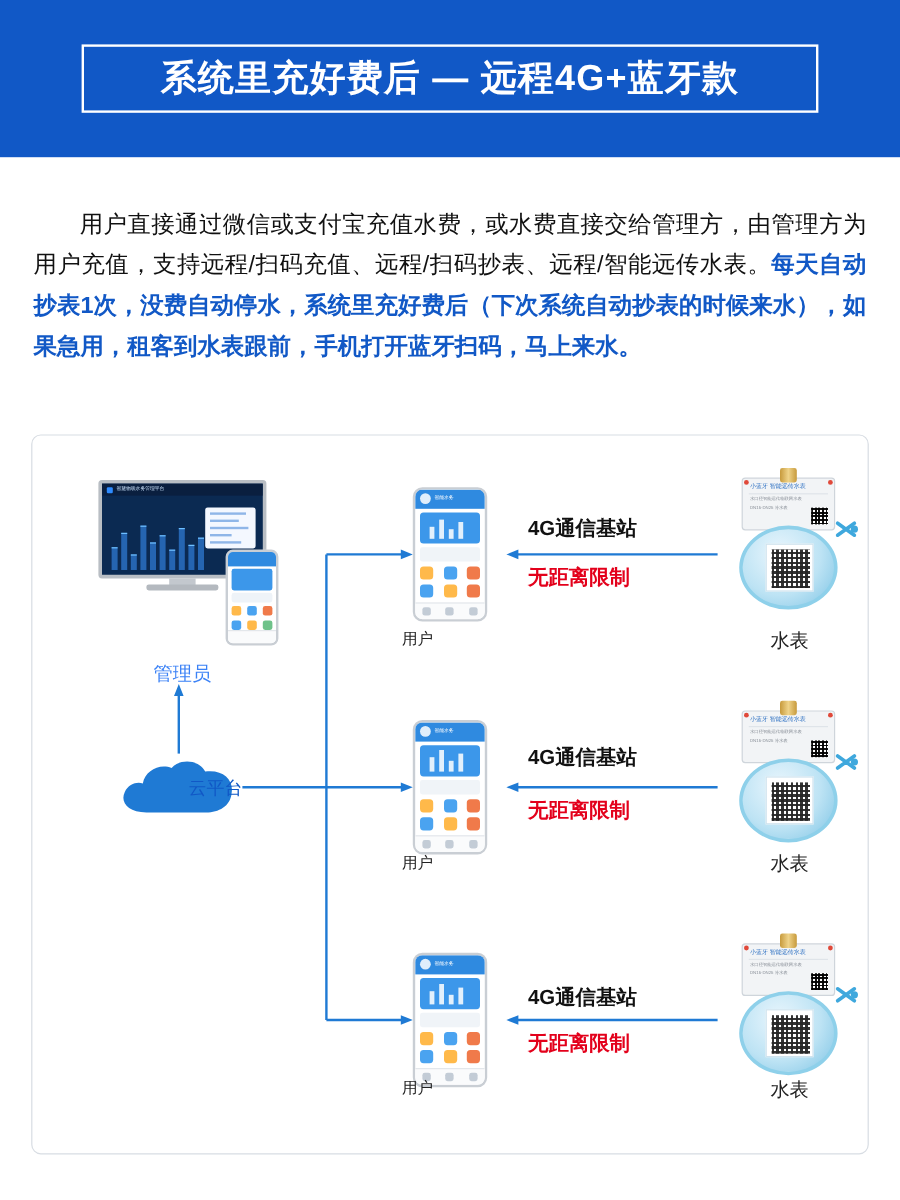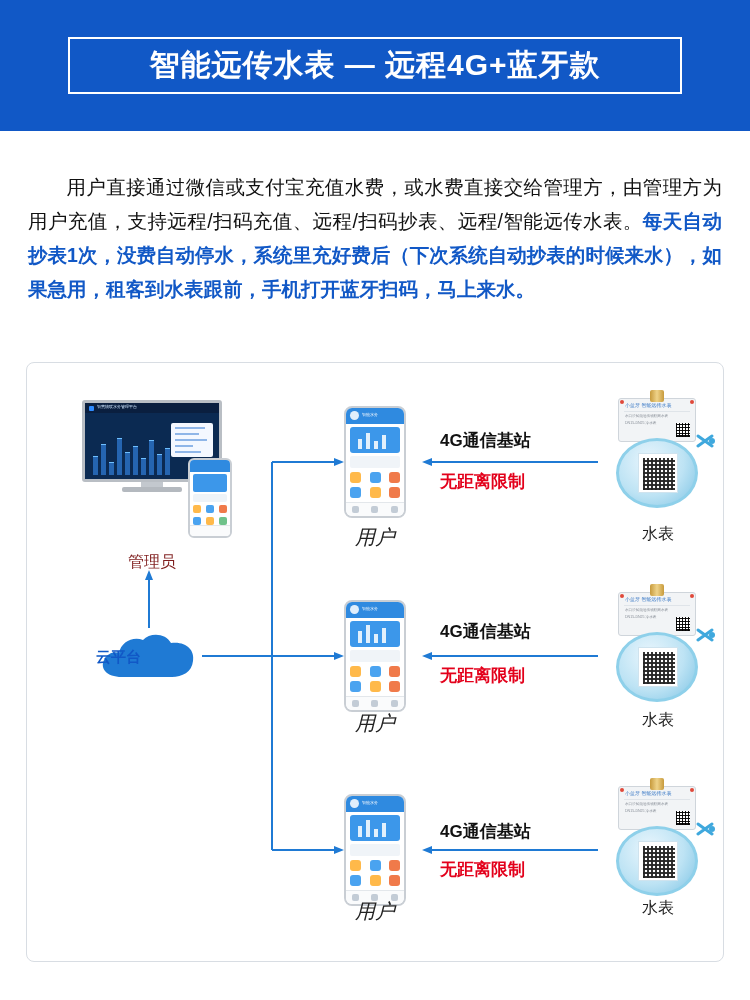--- a/index.html
+++ b/index.html
@@ -152,39 +152,39 @@
     box-sizing: border-box;
     overflow: hidden;
   }
   .label-admin {
     position: absolute;
     left: 82px;
     top: 552px;
     width: 140px;
     text-align: center;
     font-size: 16px;
-    color: #7f1d1d;
+    color: #3b82f6;
   }
 
   
   .cloud {
     position: absolute;
     left: 96px;
     top: 630px;
     width: 106px;
     height: 52px;
   }
   .cloud-text {
     position: absolute;
     left: 0; top: 18px;
     width: 106px;
-    text-align: left;
+    text-align: right;
     font-size: 15px;
     color: #1158c6;
-    font-weight: bold;
+    font-weight: normal;
     z-index: 3;
   }
 
   
   .phone {
     position: absolute;
     width: 62px;
     height: 112px;
     background: #ffffff;
     border: 2px solid #c9ced4;
@@ -219,24 +219,22 @@
   .phone .ph-nav {
     position: absolute; left:0; bottom:0; width:100%; height:13px;
     background:#fafbfc; border-top:1px solid #e3e7eb;
     display:flex; justify-content:space-around; align-items:center;
   }
   .phone .ph-nav i { width:7px; height:7px; background:#c3ccd6; border-radius:2px; display:block;}
 
   .label-user {
     position: absolute;
     width: 80px;
-    text-align: center;
-    font-size: 20px;
+    font-size: 13px;
     color: #222;
-    font-style: italic;
   }
 
   
   .meter { position: absolute; width: 120px; height: 120px; }
   .meter-body {
     position: absolute; left: 18px; top: 40px;
     width: 82px; height: 70px;
     border-radius: 50%;
     background: radial-gradient(circle at 40% 32%, #eaf6fd 0%, #bde3f4 55%, #7cc3e4 100%);
     border: 3px solid #8ed0ea;
@@ -318,21 +316,21 @@
     font-weight: bold;
     color: #e3001b;
     white-space: nowrap;
   }
 </style>
 </head>
 <body>
 
 <div class="banner">
   <div class="banner-inner">
-    <div class="banner-title">智能远传水表 — 远程4G+蓝牙款</div>
+    <div class="banner-title">系统里充好费后 — 远程4G+蓝牙款</div>
   </div>
 </div>
 
 <div class="para">
   <span class="indent"></span><span>用户直接通过微信或支付宝充值水费，或水费直接交给管理方，由管理方为用户充值，支持远程/扫码充值、远程/扫码抄表、远程/智能远传水表。</span><span class="hl">每天自动抄表1次，没费自动停水，系统里充好费后（下次系统自动抄表的时候来水），如果急用，租客到水表跟前，手机打开蓝牙扫码，马上来水。</span>
 </div>
 
 <div class="panel"></div>
 
 <svg class="svg-layer" viewBox="0 0 750 1000">

